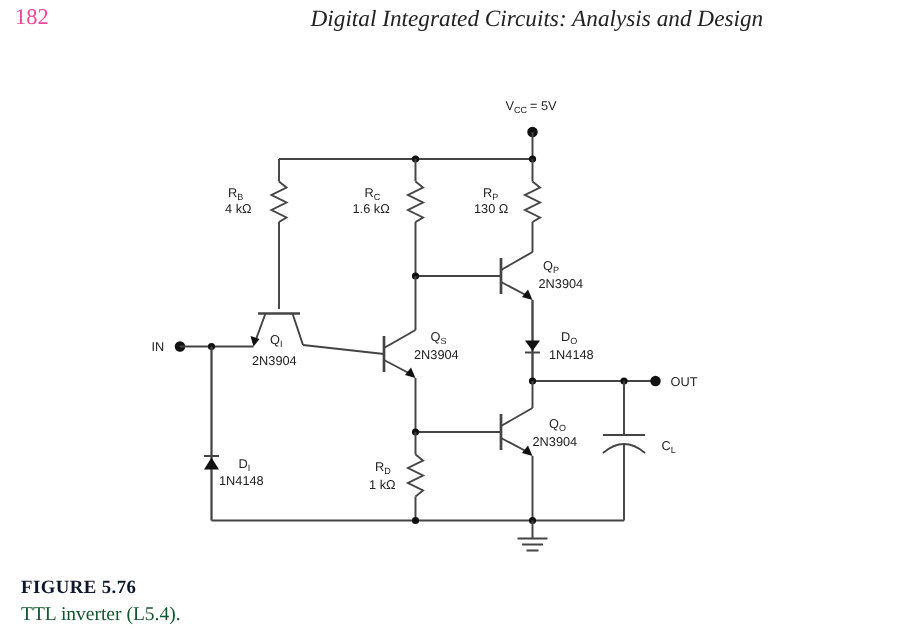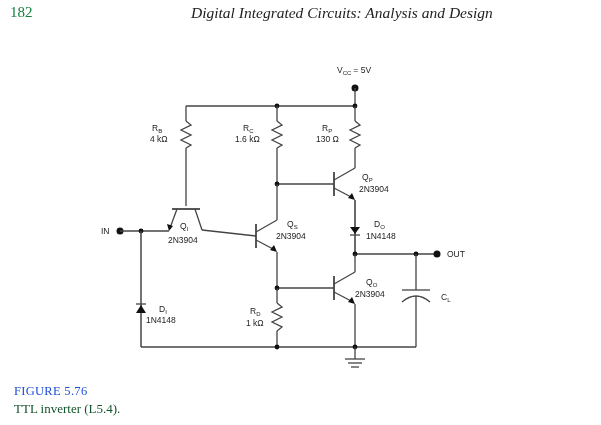--- a/index.html
+++ b/index.html
@@ -1,19 +1,19 @@
 <!DOCTYPE html>
 <html><head>
 <meta charset="utf-8">
 <style>
   html, body { margin: 0; padding: 0; background: #ffffff; }
   body { width: 601px; height: 425px; position: relative; overflow: hidden; }
-  .page-num { position: absolute; left: 10px; top: 4px; font-family: "Liberation Serif", serif; font-size: 15px; color: #15803d; }
-  .running-head { position: absolute; left: 191px; top: 4px; font-family: "Liberation Serif", serif; font-style: italic; font-size: 15.5px; color: #222; }
-  .fig-label { position: absolute; left: 14px; top: 384px; font-family: "Liberation Serif", serif; font-weight: normal; font-size: 12.5px; color: #1d4ed8; letter-spacing: 0.3px; text-align: center; }
+  .page-num { position: absolute; left: 10px; top: 4px; font-family: "Liberation Serif", serif; font-size: 15px; color: #ec4899; }
+  .running-head { position: absolute; left: 207px; top: 4px; font-family: "Liberation Serif", serif; font-style: italic; font-size: 15.5px; color: #222; }
+  .fig-label { position: absolute; left: 14px; top: 384px; font-family: "Liberation Serif", serif; font-weight: bold; font-size: 12.5px; color: #0f172a; letter-spacing: 0.3px; text-align: center; }
   .fig-caption { position: absolute; left: 14px; top: 401px; font-family: "Liberation Serif", serif; font-size: 13px; color: #14532d; }
   svg.circuit { position: absolute; left: 0; top: 0; }
   .w { stroke: #444; stroke-width: 1.3; fill: none; }
   .dot { fill: #111; }
   .lbl { font-family: "Liberation Sans", sans-serif; font-size: 8.5px; fill: #222; }
   .sub { font-size: 6px; }
 </style>
 </head>
 <body>
 

